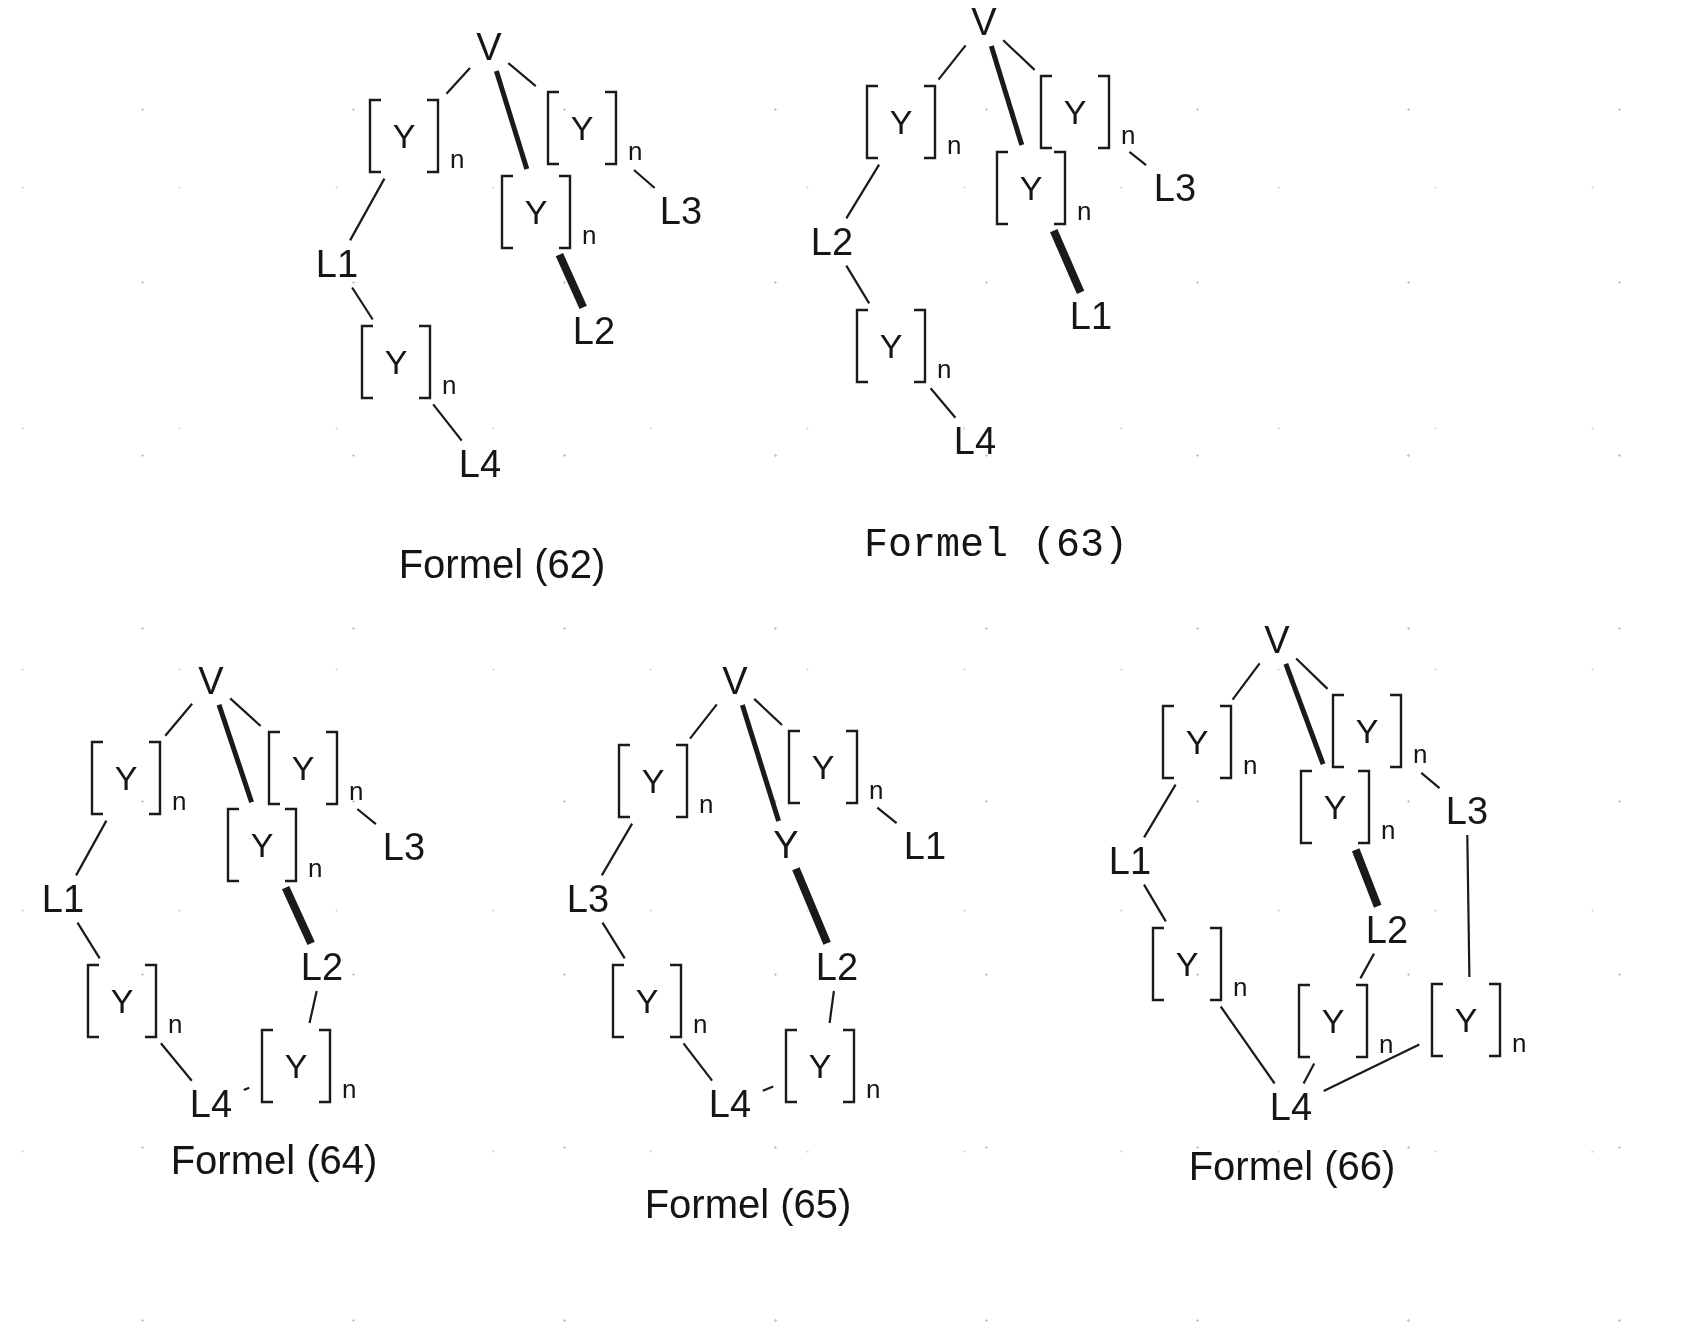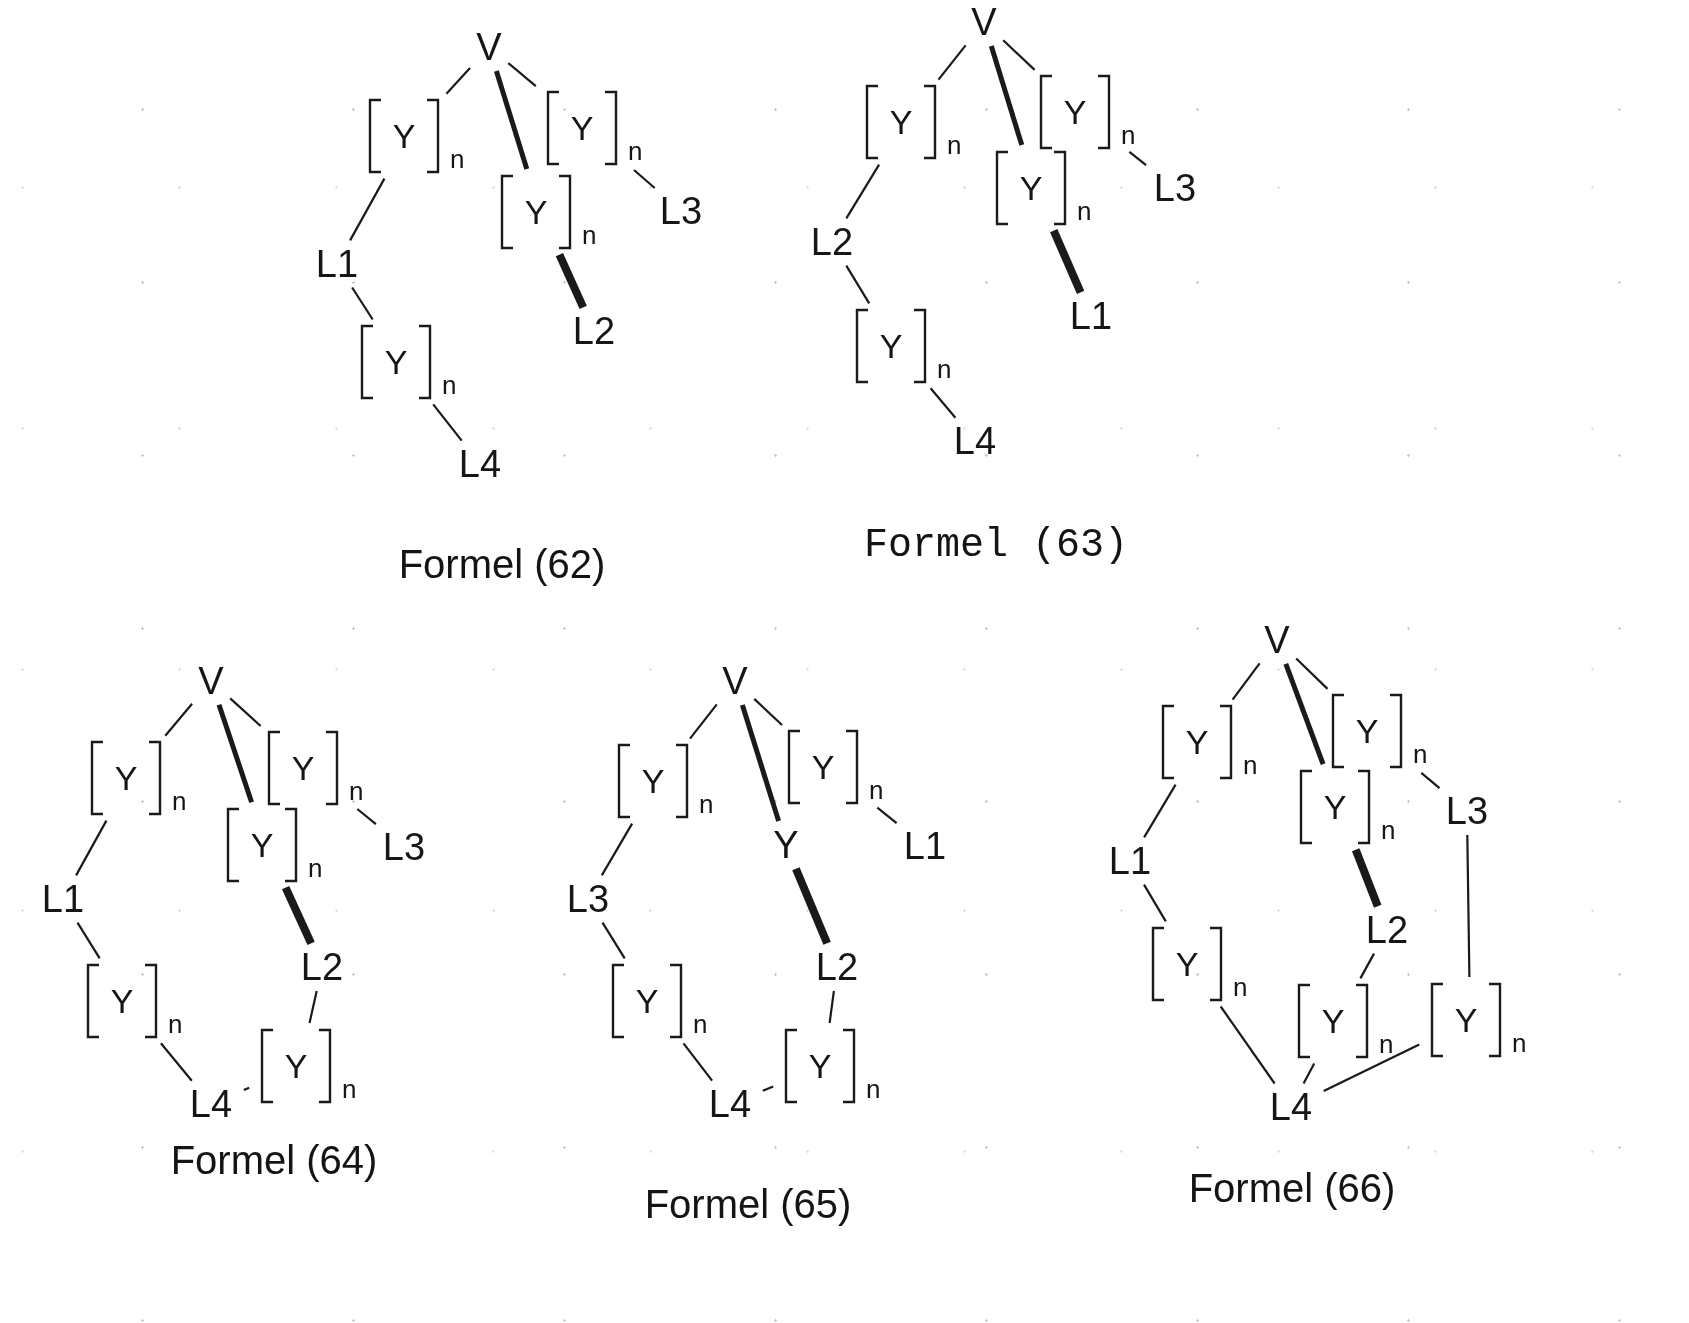--- a/index.html
+++ b/index.html
@@ -36,21 +36,21 @@
     transform: translateX(-50%);
     font-size: 40px;
     line-height: 1.1;
     white-space: nowrap;
     color: #141414;
   }
   .cap62 { left: 502px; top: 542px; }
   .cap63 { left: 996px; top: 524px; font-family: Liberation Mono, monospace; }
   .cap64 { left: 226px; top: 1138px; margin-left: 48px; }
   .cap65 { left: 748px; top: 1182px; }
-  .cap66 { left: 1292px; top: 1144px; margin-top: 22px; }
+  .cap66 { left: 1292px; top: 1144px; }
 </style>
 </head>
 <body>
 
 <div class="page">
 
   <svg id="diagram-svg" width="1689" height="1323" viewBox="0 0 1689 1323">
       <g>
         <line x1="470.0" y1="67.9" x2="446.4" y2="93.8" stroke="#1a1a1a" stroke-width="2.2"></line>
         <line x1="496.4" y1="70.9" x2="526.8" y2="169.1" stroke="#1a1a1a" stroke-width="5"></line>

